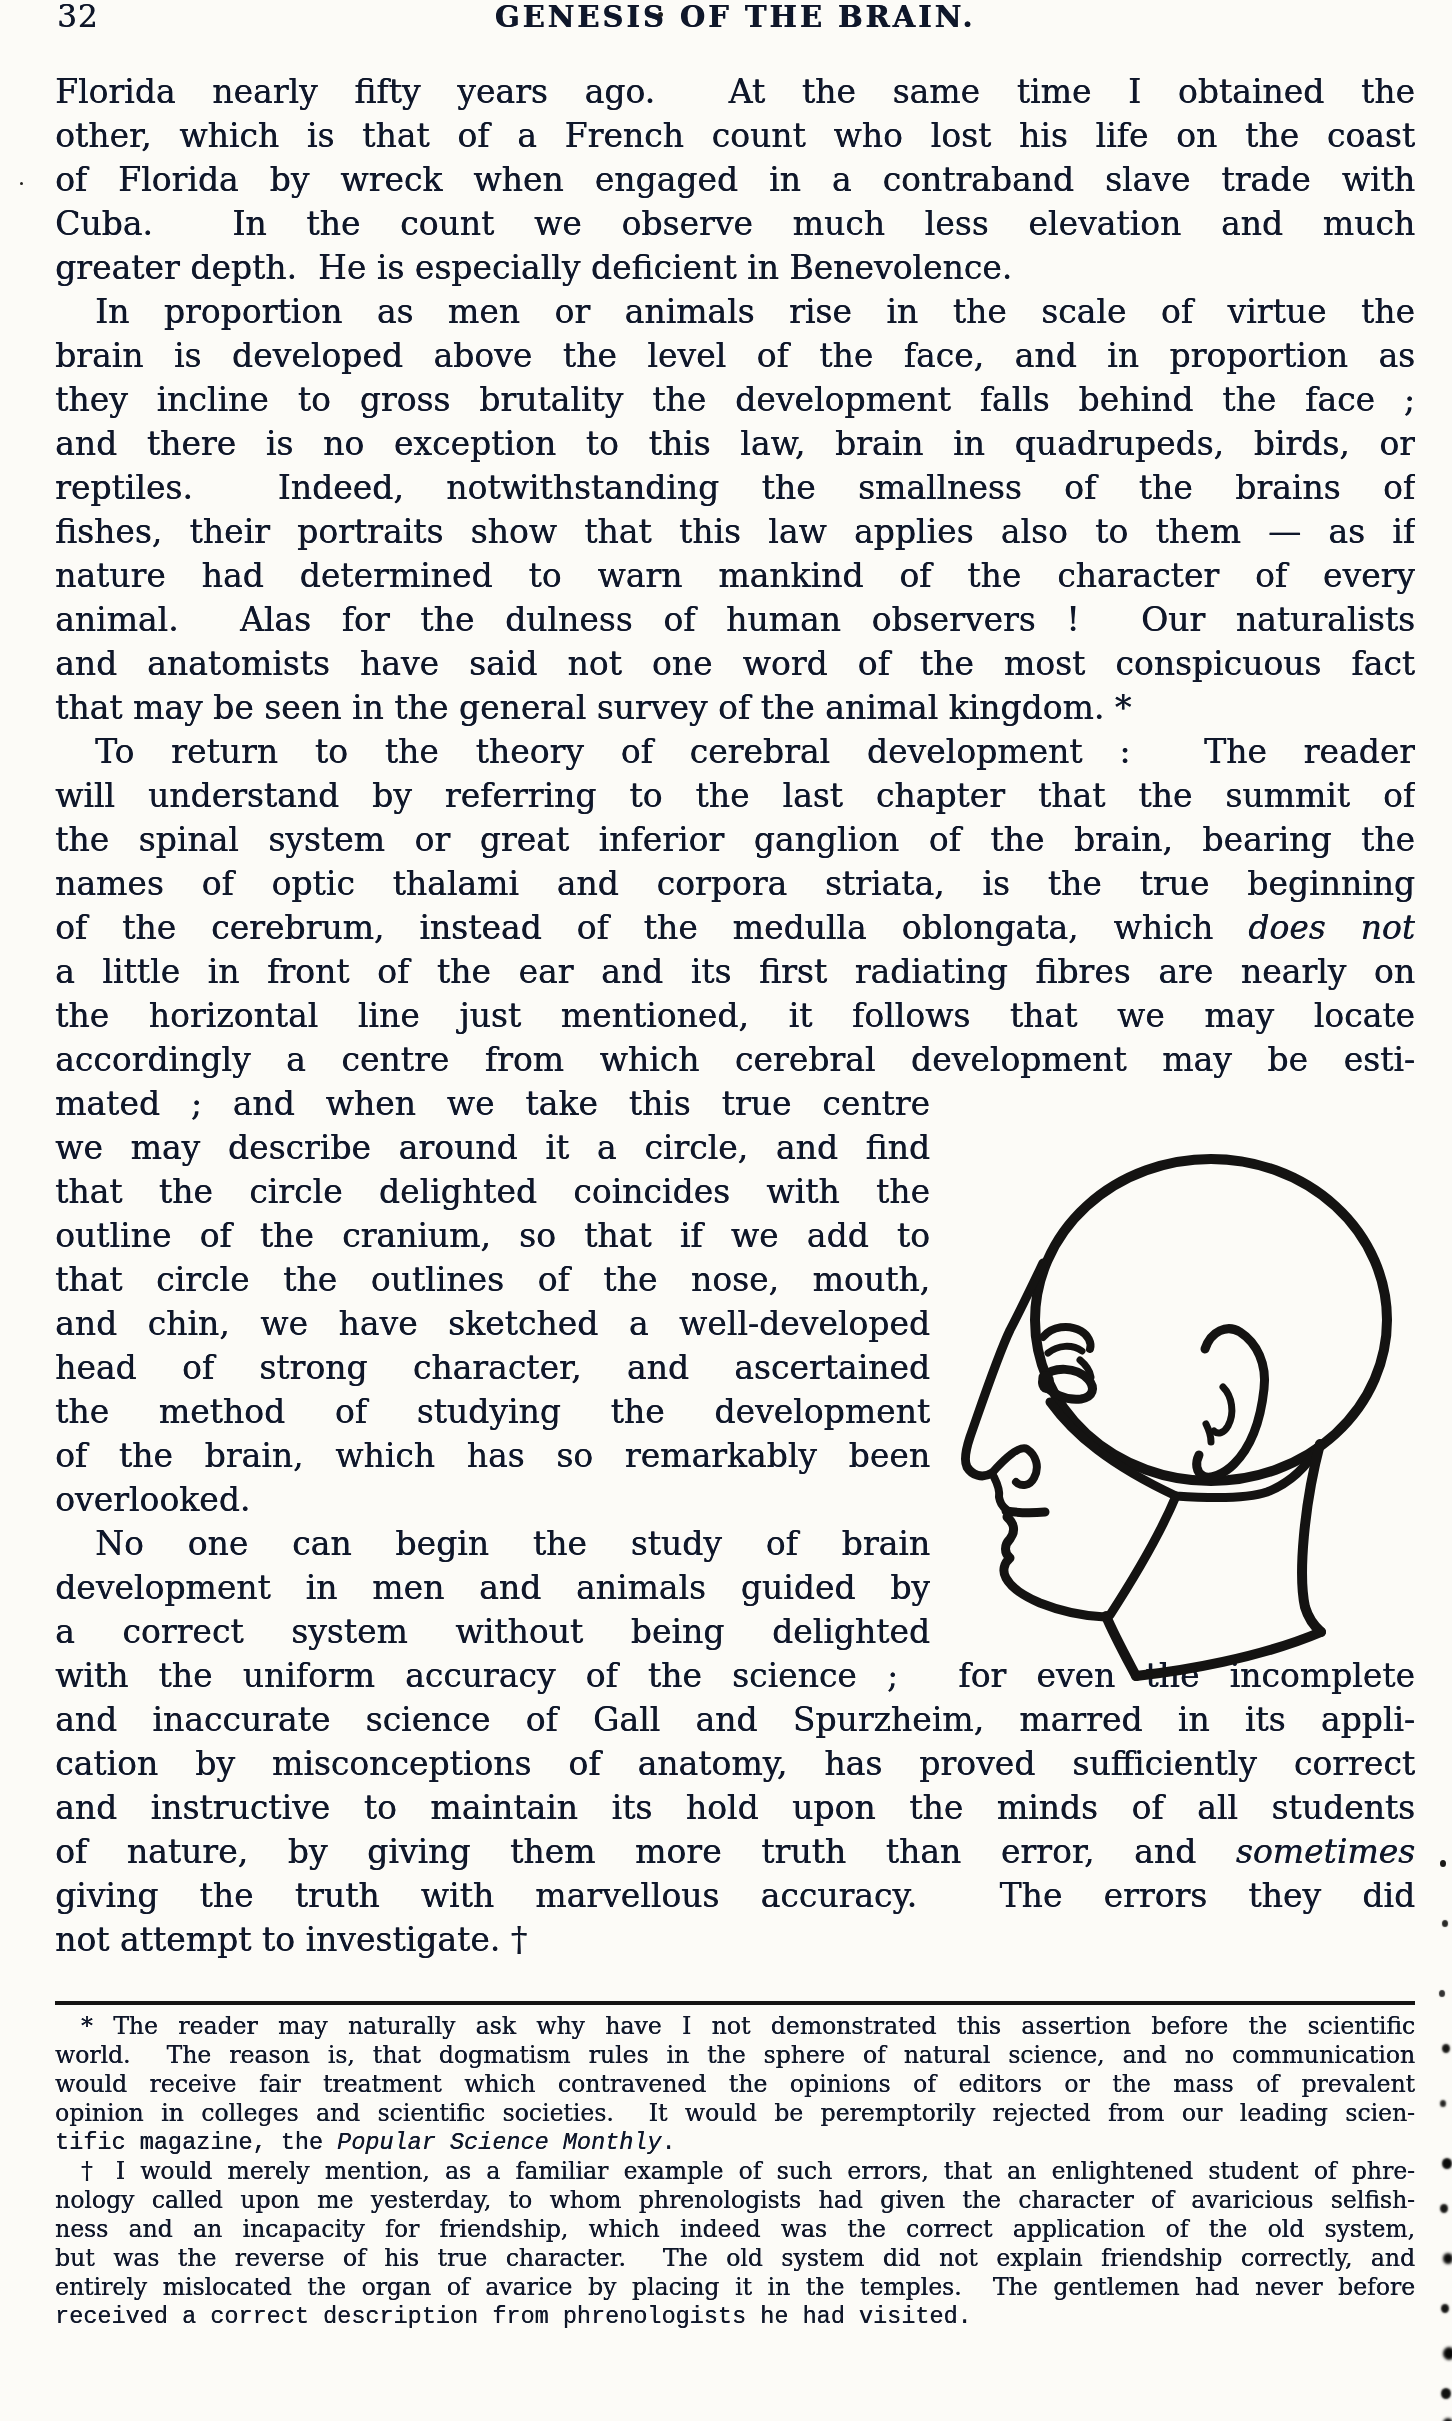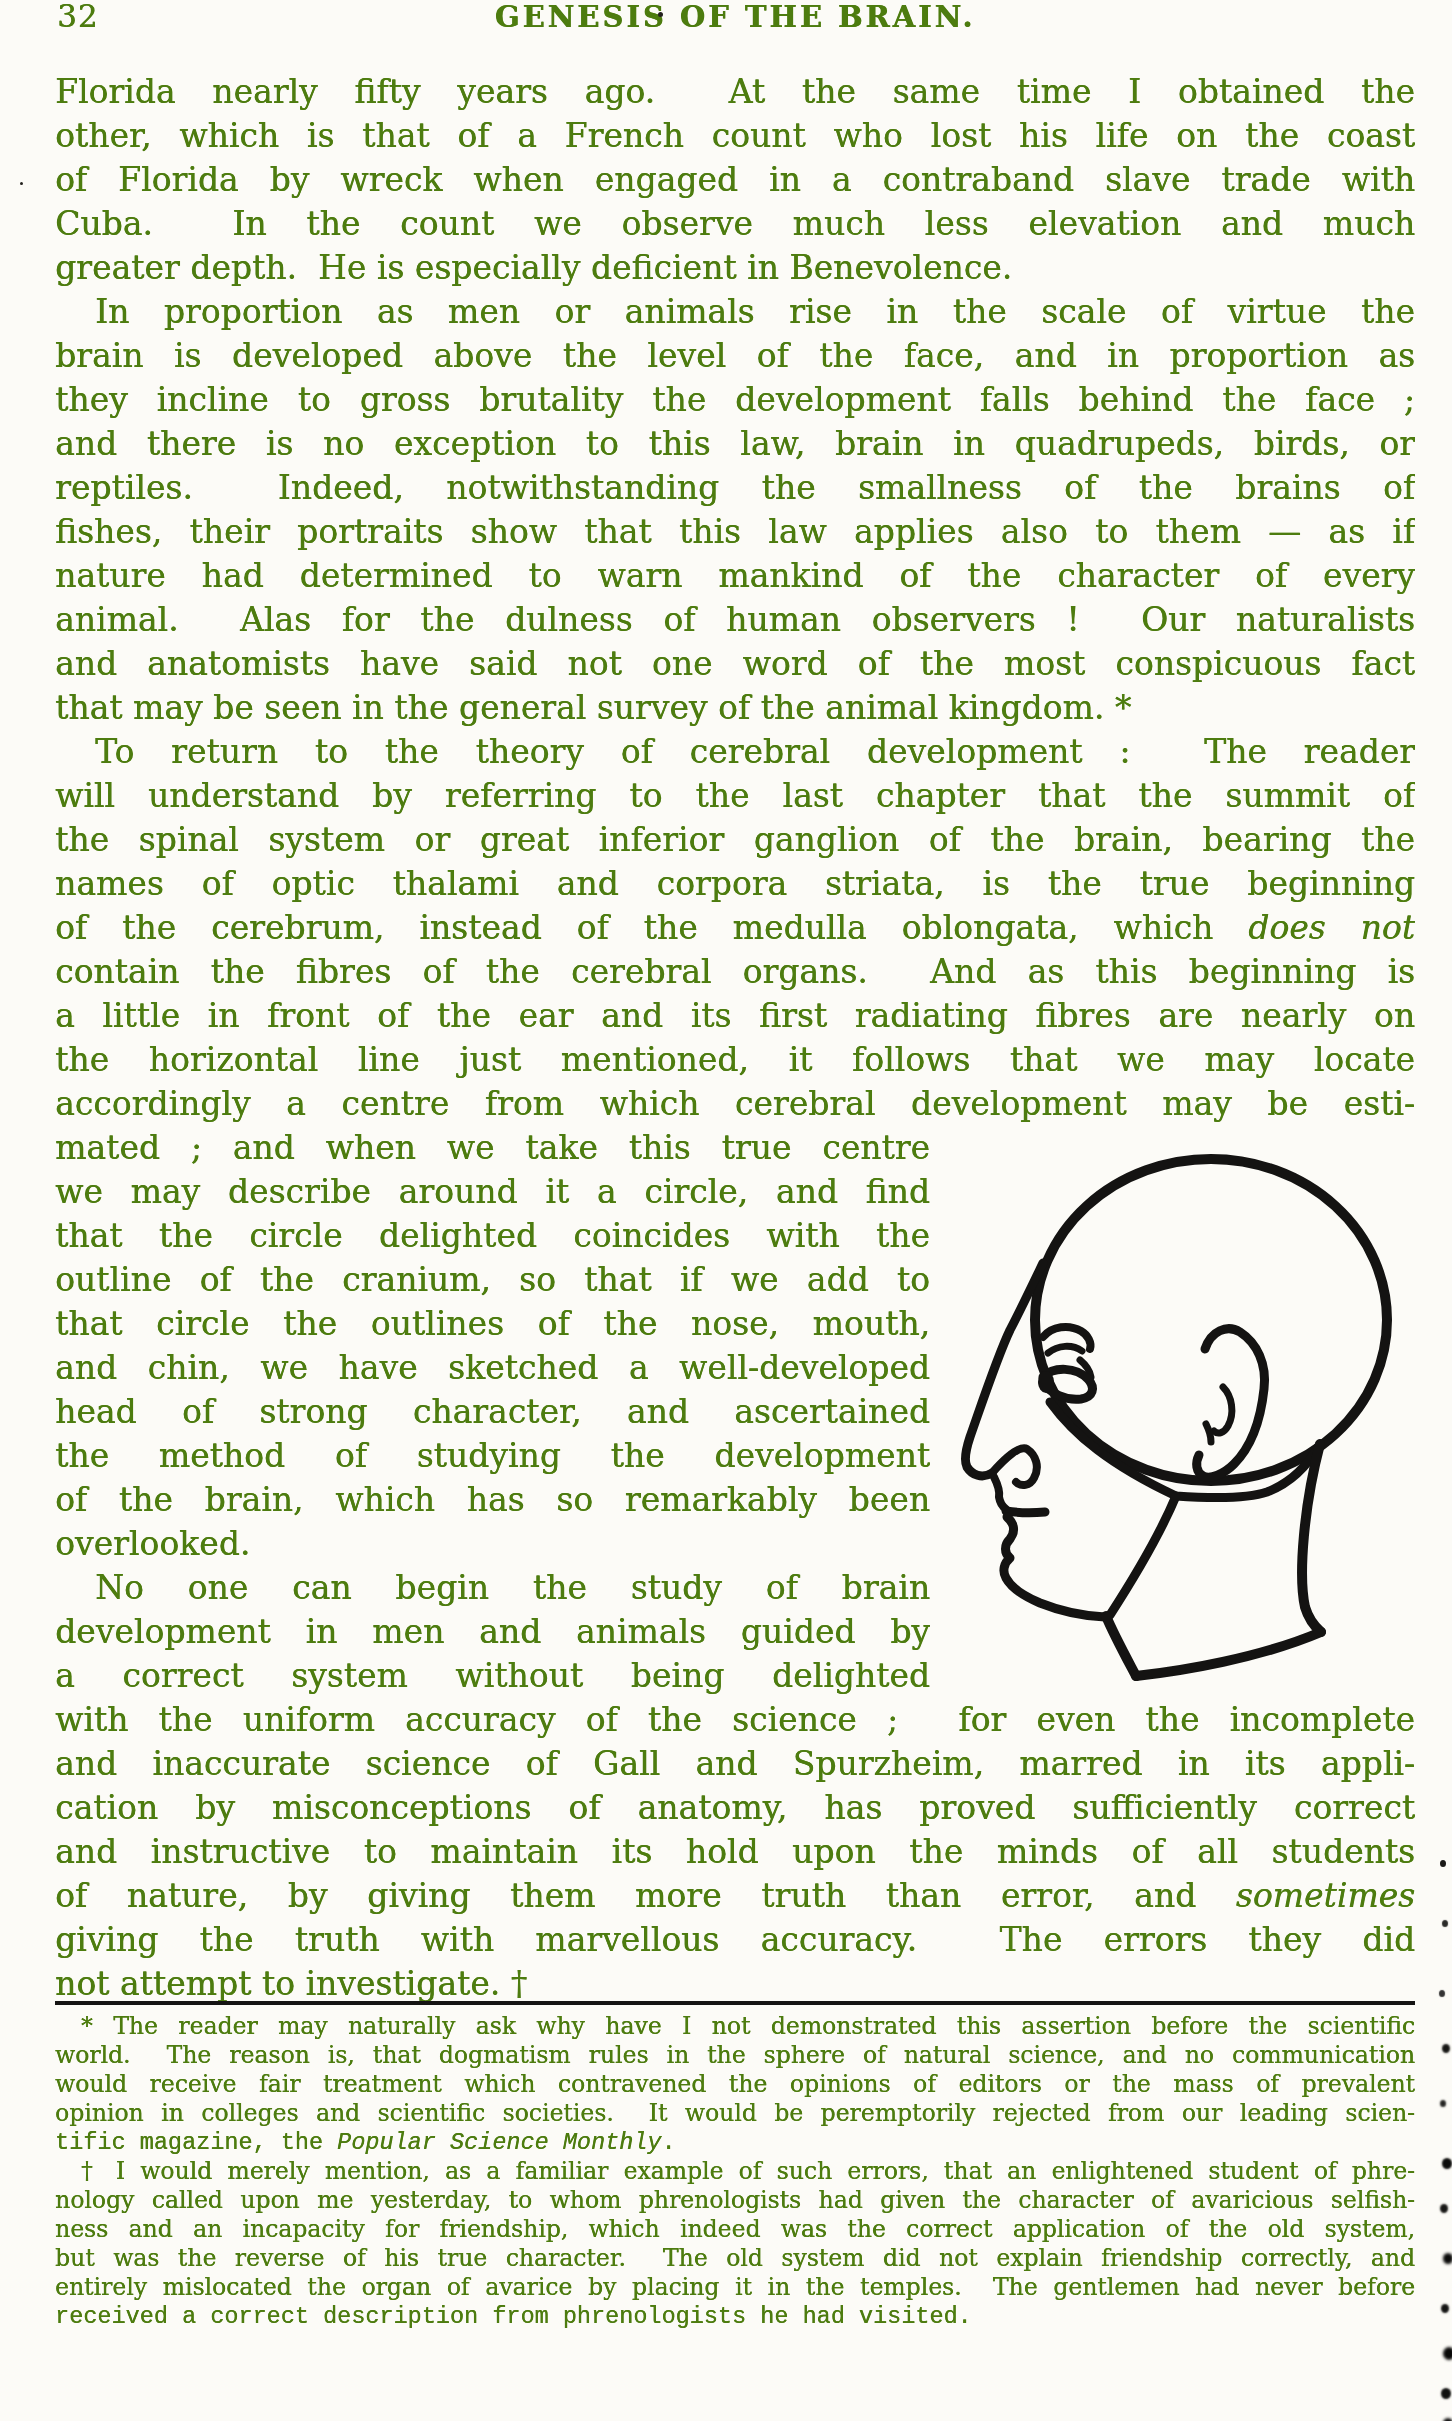--- a/index.html
+++ b/index.html
@@ -1,21 +1,21 @@
 <!DOCTYPE html>
 <html><head>
 <meta charset="utf-8">
 <style>
   html,body{margin:0;padding:0;background:#777;}
   .page{
     position:relative;
     width:1452px;height:2421px;
     margin:0 auto;
     background:#fcfbf7;
-    color:#4d7c0f;
+    color:#0f172a;
     font-family:"DejaVu Serif","Liberation Serif",serif;
     overflow:hidden;
   }
   .pagehead{position:absolute;left:55px;top:-4px;width:1360px;height:50px;}
   .page-number{
     position:absolute;left:2px;top:2px;
     font-size:31px;letter-spacing:1px;
     text-shadow:.5px 0 0 currentColor;
   }
   .running-title{
@@ -93,21 +93,20 @@
       <div class="line">fishes, their portraits show that this law applies also to them — as if</div>
       <div class="line">nature had determined to warn mankind of the character of every</div>
       <div class="line">animal.&nbsp; Alas for the dulness of human observers !&nbsp; Our naturalists</div>
       <div class="line">and anatomists have said not one word of the most conspicuous fact</div>
       <div class="line flush">that may be seen in the general survey of the animal kingdom. *</div>
       <div class="line indent">To return to the theory of cerebral development :&nbsp; The reader</div>
       <div class="line">will understand by referring to the last chapter that the summit of</div>
       <div class="line">the spinal system or great inferior ganglion of the brain, bearing the</div>
       <div class="line">names of optic thalami and corpora striata, is the true beginning</div>
       <div class="line">of the cerebrum, instead of the medulla oblongata, which <i>does not</i></div>
-      <div class="line">contain the fibres of the cerebral organs.&nbsp; And as this beginning is</div>
       <div class="line">a little in front of the ear and its first radiating fibres are nearly on</div>
       <div class="line">the horizontal line just mentioned, it follows that we may locate</div>
       <div class="line">accordingly a centre from which cerebral development may be esti-</div>
       <div class="line narrow">mated ; and when we take this true centre</div>
       <div class="line narrow">we may describe around it a circle, and find</div>
       <div class="line narrow">that the circle delighted coincides with the</div>
       <div class="line narrow">outline of the cranium, so that if we add to</div>
       <div class="line narrow">that circle the outlines of the nose, mouth,</div>
       <div class="line narrow">and chin, we have sketched a well-developed</div>
       <div class="line narrow">head of strong character, and ascertained</div>

